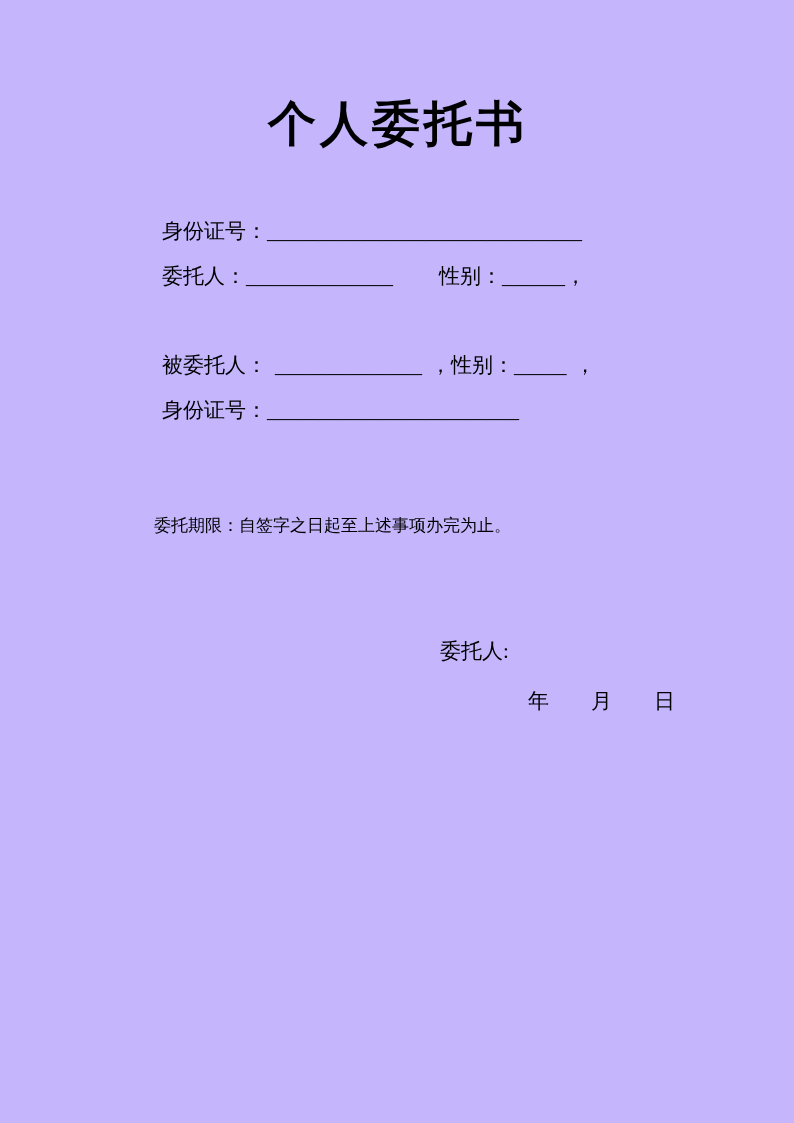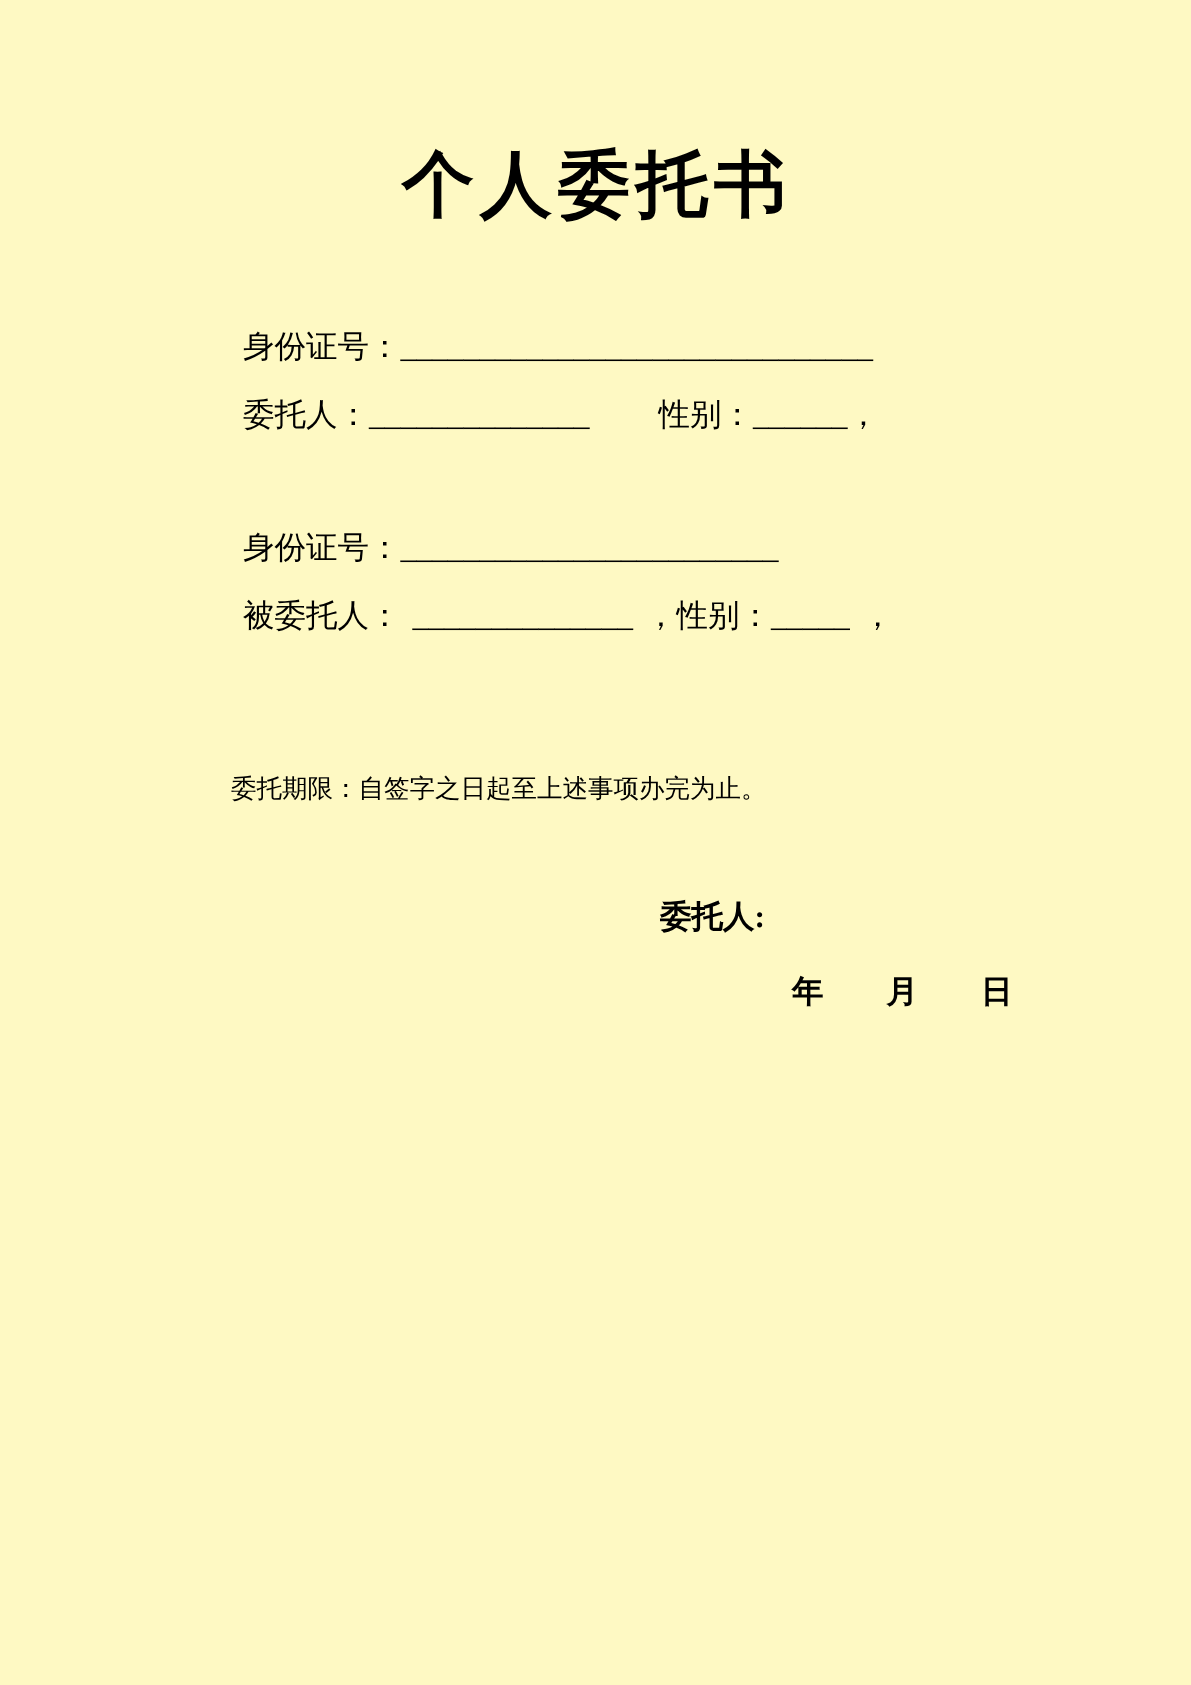--- a/index.html
+++ b/index.html
@@ -5,21 +5,21 @@
   html, body {
     margin: 0;
     padding: 0;
     background: #ffffff;
   }
   .page {
     position: relative;
     width: 794px;
     height: 1123px;
     margin: 0 auto;
-    background: #fef9c3;
+    background: #c4b5fd;
     color: #000000;
     font-family: "Liberation Serif", "DejaVu Serif", serif;
     box-sizing: border-box;
     padding: 95px 118px 0 120px;
     overflow: hidden;
   }
   .doc-title {
     margin: 0 0 62px 0;
     font-size: 48px;
     font-weight: bold;
@@ -57,22 +57,21 @@
     text-indent: 2em;
     text-align: justify;
   }
   .term-line {
     margin: 85px 0 0 0;
     font-size: 17px;
     line-height: 1.6;
     text-indent: 2em;
   }
   .signature-block {
-    margin-top: 56px;
-    font-weight: bold;
+    margin-top: 96px;
   }
   .sig-name {
     margin: 0;
     font-size: 21px;
     line-height: 1.6;
     padding-left: 320px;
   }
   .sig-date {
     margin: 16px 0 0 0;
     font-size: 21px;
@@ -92,22 +91,22 @@
 <div class="page">
 
   <h1 class="doc-title">个人委托书</h1>
 
   <div class="section-gap">
     <p class="line indent"><span>身份证号：</span><span class="blank">______________________________</span></p>
     <p class="line indent"><span>委托人：</span><span class="blank">______________</span><span class="gap-md"></span><span>性别：</span><span class="blank">______</span><span>，</span></p>
   </div>
 
   <div>
+    <p class="line indent"><span>被委托人：</span><span class="gap-sm"></span><span class="blank">______________</span><span class="gap-sm"></span><span>，</span><span>性别：</span><span class="blank">_____</span><span class="gap-sm"></span><span>，</span></p>
     <p class="line indent"><span>身份证号：</span><span class="blank">________________________</span></p>
-    <p class="line indent"><span>被委托人：</span><span class="gap-sm"></span><span class="blank">______________</span><span class="gap-sm"></span><span>，</span><span>性别：</span><span class="blank">_____</span><span class="gap-sm"></span><span>，</span></p>
   </div>
 
 
   <p class="term-line">委托期限：自签字之日起至上述事项办完为止。</p>
 
   <div class="signature-block">
     <p class="sig-name">委托人:</p>
     <p class="sig-date"><span class="date-unit">年</span><span class="date-unit">月</span><span class="date-unit">日</span></p>
   </div>
 

